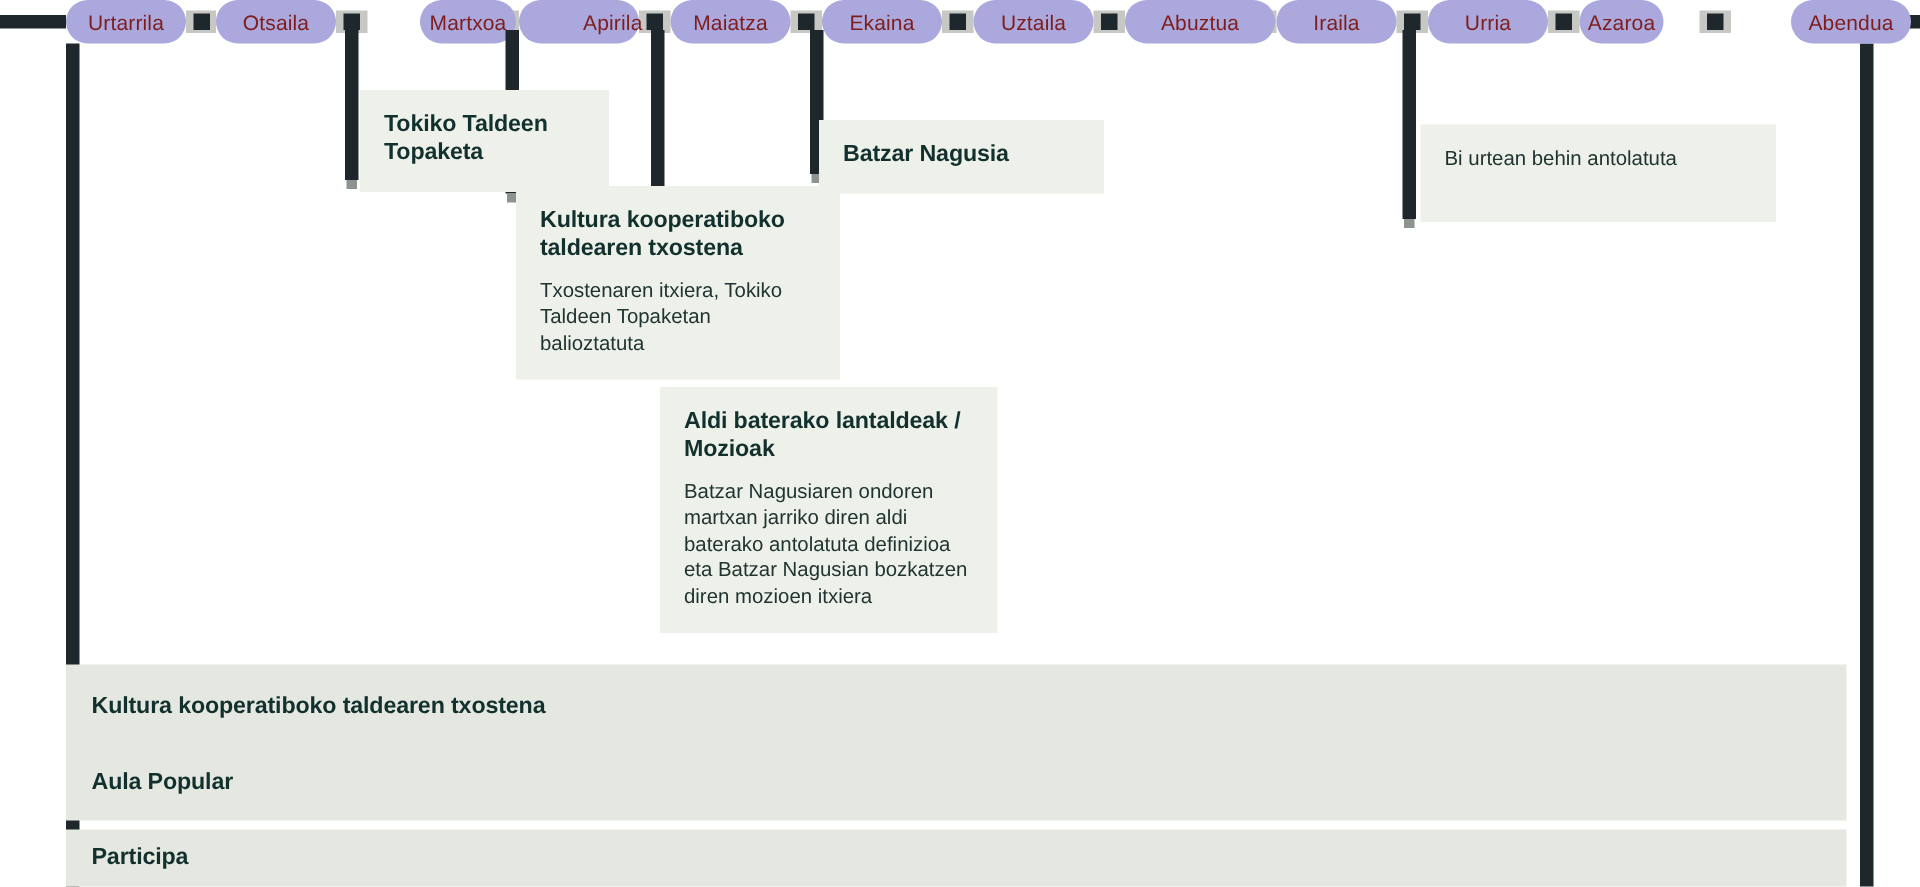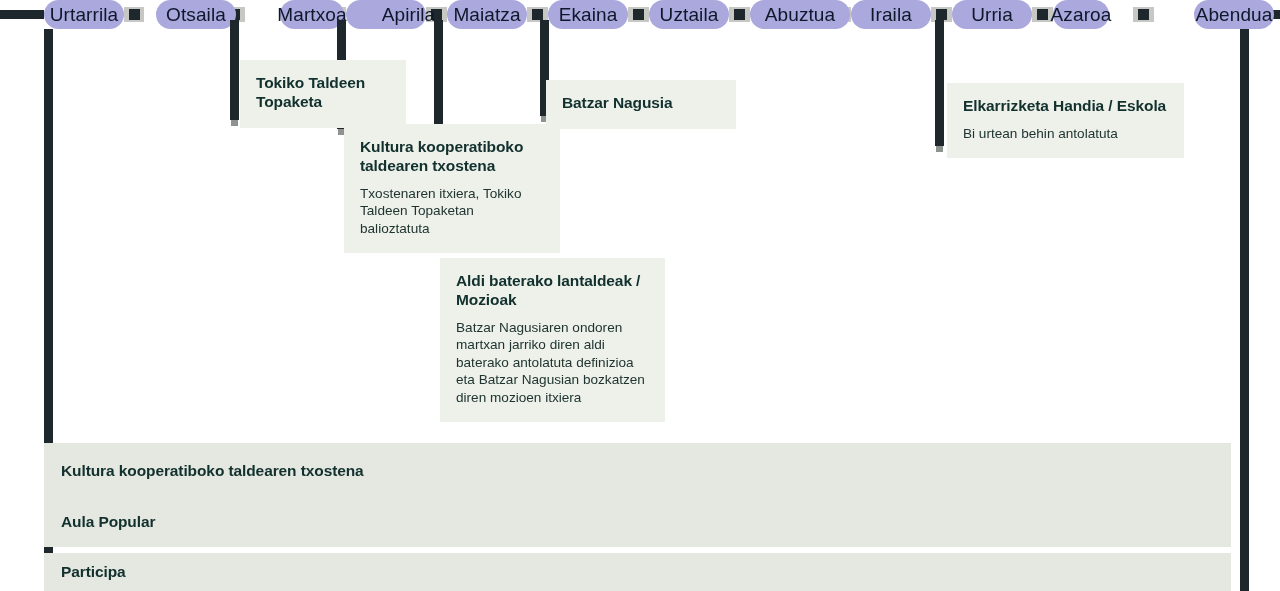--- a/index.html
+++ b/index.html
@@ -38,22 +38,22 @@
   }
   .rail-line-left  { left: 0;    width: 44px; }
   .rail-line-right { left: 1240px; width: 40px; }
 
   .month-pill {
     position: absolute;
     top: 0;
     height: 29px;
     border-radius: 16px;
     background: #aaa8dd;
-    color: #0f172a;
-    font-size: 19px;
+    color: #7f1d1d;
+    font-size: 14px;
     letter-spacing: .1px;
     display: flex;
     align-items: center;
     justify-content: center;
     box-sizing: border-box;
   }
   .month-gap {
     position: absolute;
     top: 7px;
     height: 15px;
@@ -162,21 +162,21 @@
         <div class="month-node" style="left: 532px;"></div>
         <div class="month-node" style="left: 633px;"></div>
         <div class="month-node" style="left: 734px;"></div>
         <div class="month-node" style="left: 835px;"></div>
         <div class="month-node" style="left: 936px;"></div>
         <div class="month-node" style="left: 1037px;"></div>
         <div class="month-node" style="left: 1138px;"></div>
       </div>
     <div id="month-pills">
         <div class="month-pill" style="left: 44px; width: 80px;">Urtarrila</div>
-        <div class="month-pill" style="left: 156px; width: 80px;">Otsaila</div>
+        <div class="month-pill" style="left: 144px; width: 80px;">Otsaila</div>
         <div class="month-pill" style="left: 245px; width: 64px; margin-left: 35px;">Martxoa</div>
         <div class="month-pill" style="left: 346px; width: 80px; padding-left: 45px;">Apirila</div>
         <div class="month-pill" style="left: 447px; width: 80px;">Maiatza</div>
         <div class="month-pill" style="left: 548px; width: 80px;">Ekaina</div>
         <div class="month-pill" style="left: 649px; width: 80px;">Uztaila</div>
         <div class="month-pill" style="left: 750px; width: 100px;">Abuztua</div>
         <div class="month-pill" style="left: 851px; width: 80px;">Iraila</div>
         <div class="month-pill" style="left: 952px; width: 80px;">Urria</div>
         <div class="month-pill" style="left: 1053px; width: 56px;">Azaroa</div>
         <div class="month-pill" style="left: 1154px; width: 80px; margin-left: 40px;">Abendua</div>
@@ -205,21 +205,20 @@
         <div class="card-desc">Txostenaren itxiera, Tokiko Taldeen Topaketan balioztatuta</div>
       </div>
       <div class="card no-desc" style="left: 546px; top: 80px; width: 190px; min-height: 48px;">
         <div class="card-title">Batzar Nagusia</div>
       </div>
       <div class="card" style="left: 440px; top: 258px; width: 225px; min-height: 158px;">
         <div class="card-title">Aldi baterako lantaldeak / Mozioak</div>
         <div class="card-desc">Batzar Nagusiaren ondoren martxan jarriko diren aldi baterako antolatuta definizioa eta Batzar Nagusian bozkatzen diren mozioen itxiera</div>
       </div>
       <div class="card" style="left: 947px; top: 83px; width: 237px; min-height: 65px;">
-        <div class="card-title">Elkarrizketa Handia / Eskola</div>
         <div class="card-desc">Bi urtean behin antolatuta</div>
       </div>
     </div>
 
   <div id="sections">
       <div class="section-block" style="top: 443px; height: 104px;">
         <div class="section-row" style="top: 19px;">Kultura kooperatiboko taldearen txostena</div>
         <div class="section-row" style="top: 70px;">Aula Popular</div>
       </div>
       <div class="section-block" style="top: 553px; height: 38px;">

